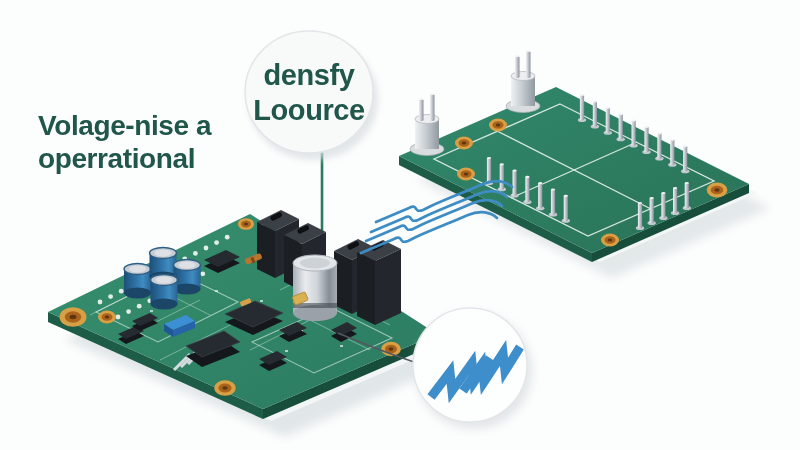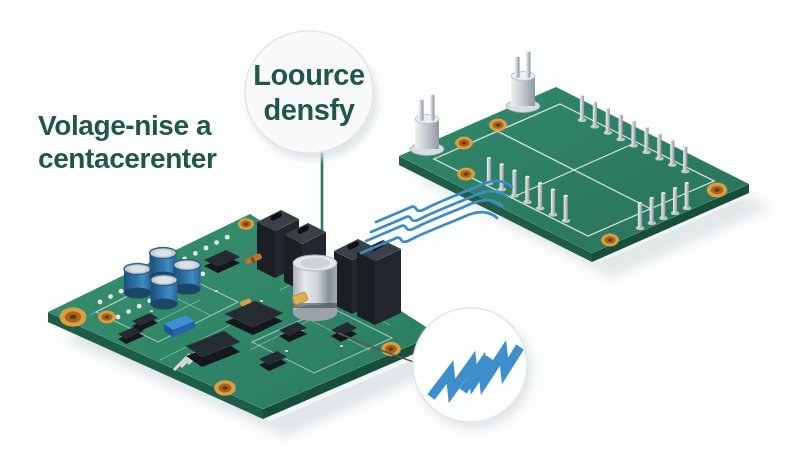--- a/index.html
+++ b/index.html
@@ -347,21 +347,21 @@
   </g>
 
   <g>
     <ellipse cx="313" cy="99" rx="65" ry="61" fill="#d7dde0" opacity="0.7" filter="url(#blur3)"></ellipse>
     <ellipse cx="309" cy="92" rx="64" ry="61" fill="#f8fafa" stroke="#e2e6e8" stroke-width="1.5"></ellipse>
   </g>
 </svg>
 
 <div class="label label-left">
   <div>Volage-nise a</div>
-  <div>centacerenter</div>
+  <div>operrational</div>
 </div>
 
 <div class="bubble-text">
+  <div>densfy</div>
   <div>Loource</div>
-  <div>densfy</div>
 </div>
 
 </div>
 
 </body></html>

